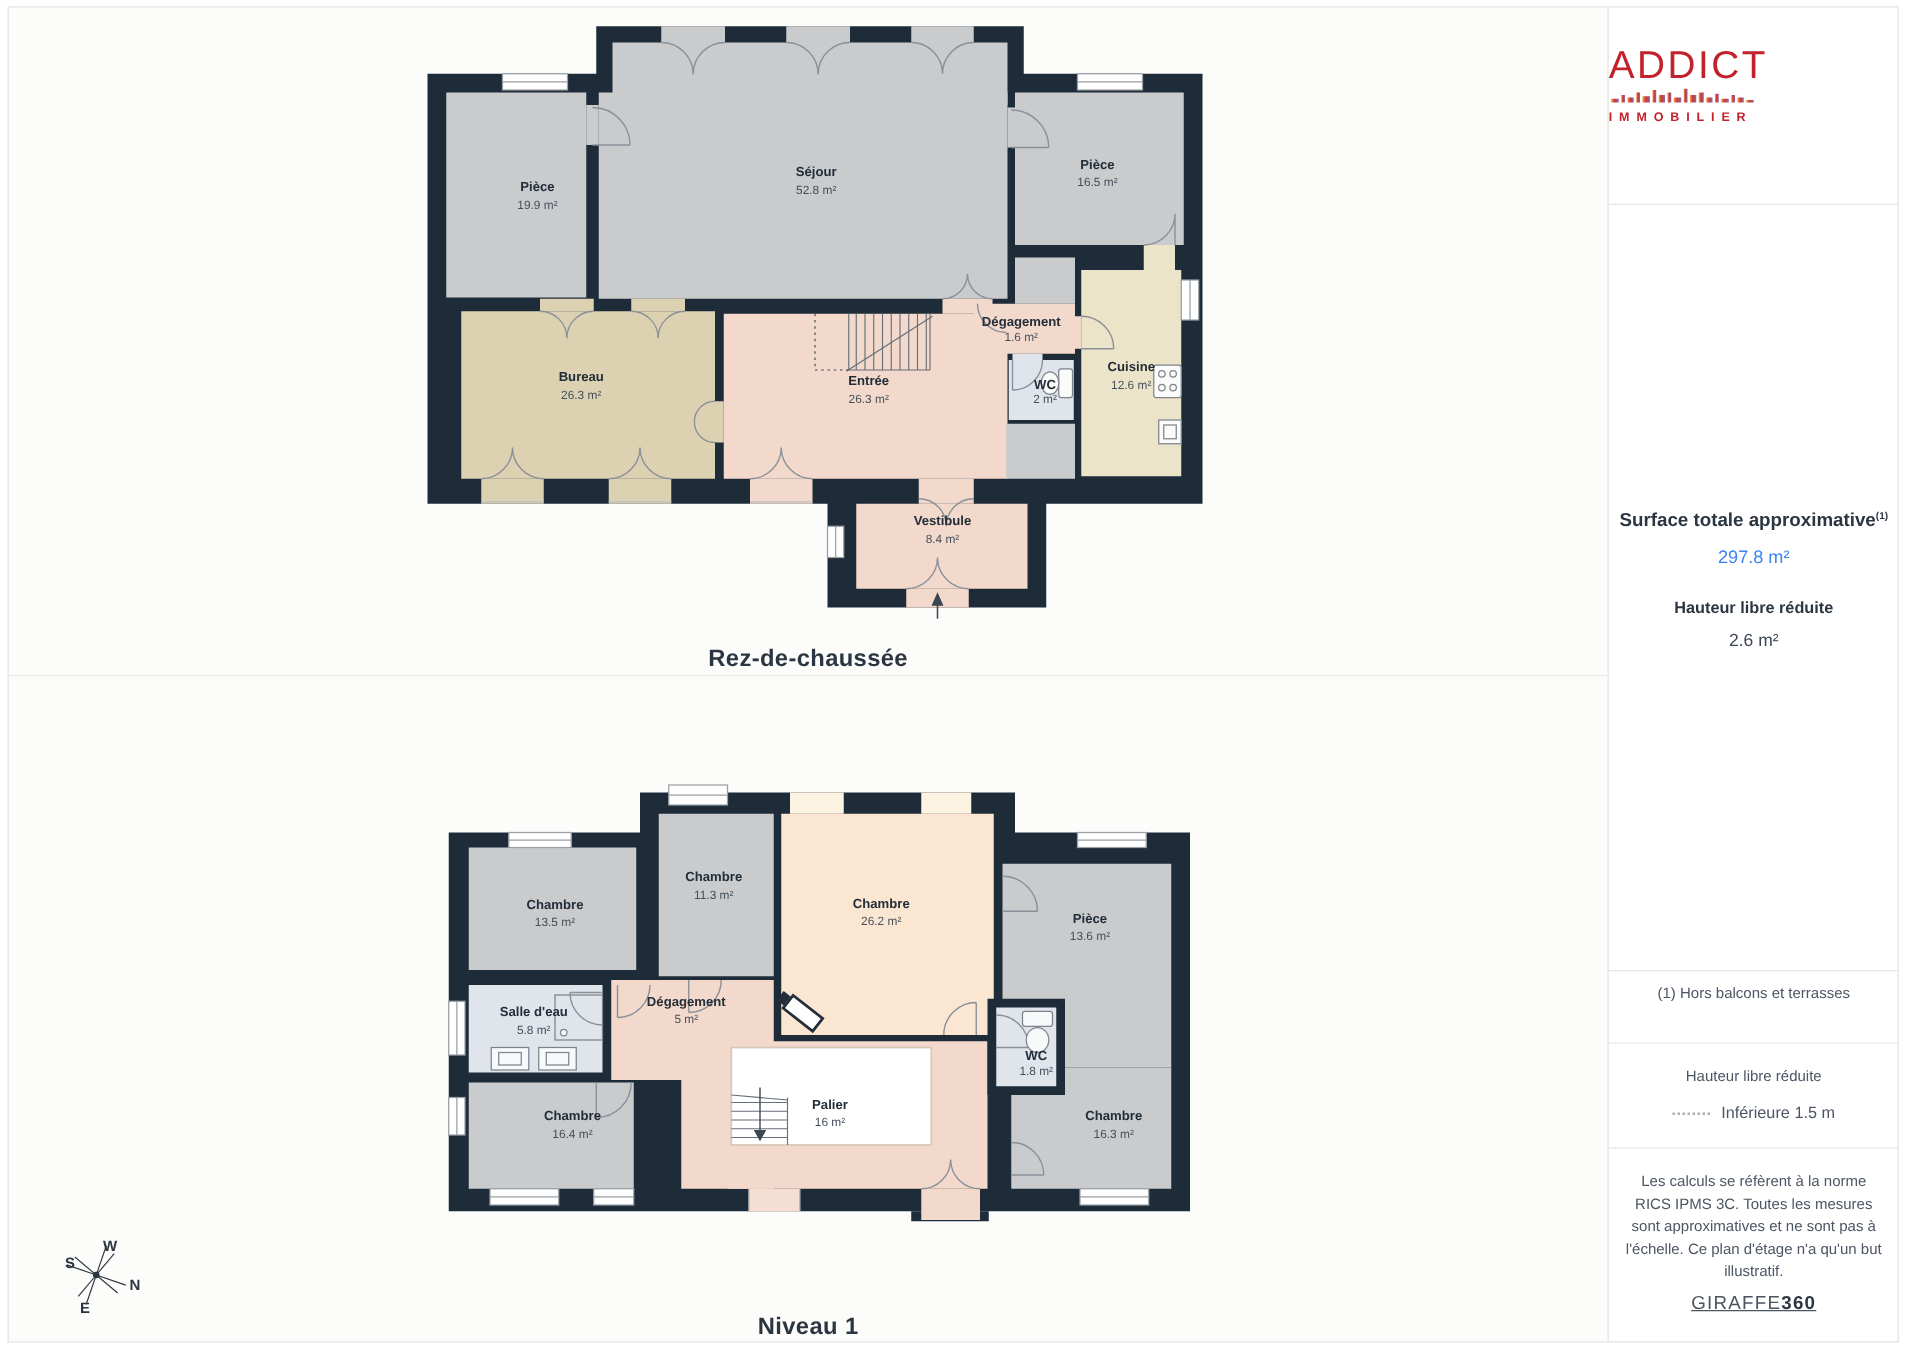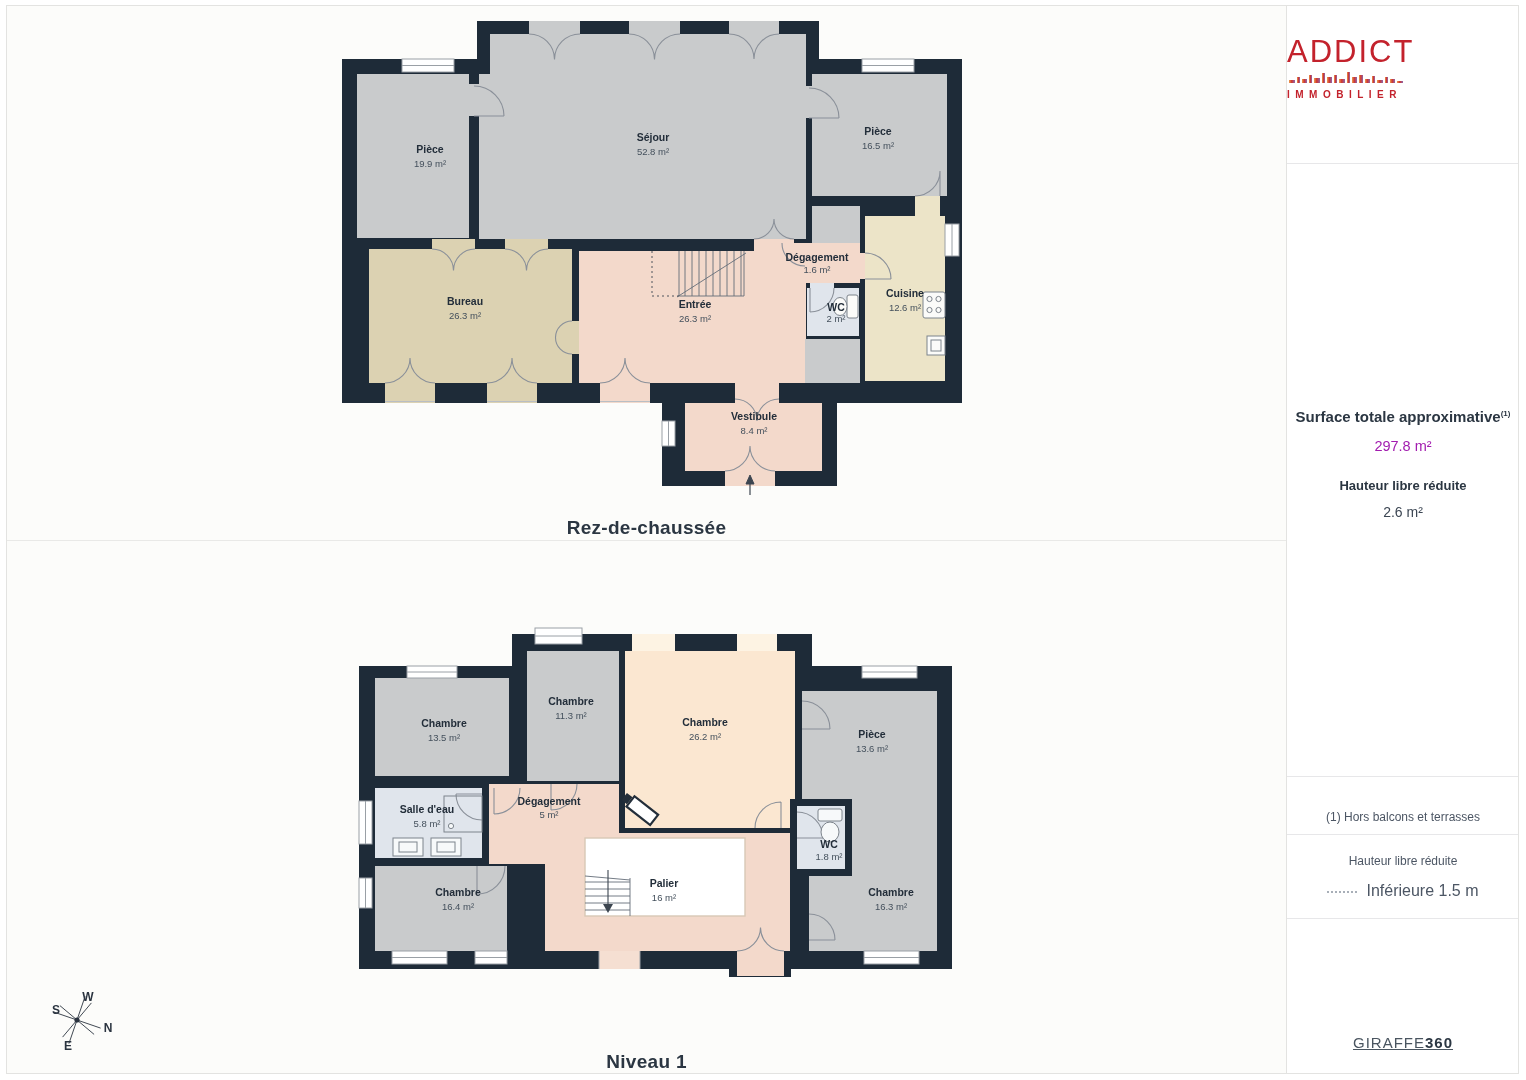--- a/index.html
+++ b/index.html
@@ -19,27 +19,27 @@
   .room-area{font-size:9.5px;fill:#44505c;}
   .floor-label{position:absolute;width:1279px;text-align:center;font-size:19px;font-weight:700;color:var(--ink);letter-spacing:.3px;}
   #sidebar{position:absolute;left:1287px;top:6px;width:232px;height:1067px;background:#fff;}
   #sidebar .hline{position:absolute;left:0;width:232px;height:1px;background:#e7e7e9;}
   .logo{position:absolute;top:28px;width:232px;}
   .logo-word{font-size:31px;color:var(--red);letter-spacing:2px;font-weight:500;}
   .logo-sub{font-size:10px;color:var(--red);letter-spacing:5.5px;margin-top:1px;font-weight:700;}
   .surface-block{position:absolute;top:402px;width:232px;text-align:center;color:var(--ink);}
   .surf-title{font-size:15px;font-weight:700;}
   .surf-title sup{font-size:8px;}
-  .surf-value{font-size:14.5px;color:#a21caf;margin-top:13px;}
+  .surf-value{font-size:14.5px;color:#3b82f6;margin-top:13px;}
   .ht-title{font-size:13px;font-weight:700;margin-top:24px;}
   .ht-value{font-size:14px;color:#3c4653;margin-top:11px;}
-  .note1{position:absolute;top:804px;width:232px;text-align:center;font-size:12px;color:var(--body);}
+  .note1{position:absolute;top:781px;width:232px;text-align:center;font-size:12px;color:var(--body);}
   .legend{position:absolute;top:848px;width:232px;text-align:center;color:var(--body);}
   .legend-title{font-size:12px;}
-  .legend-row{margin-top:14px;font-size:16px;}
+  .legend-row{margin-top:14px;font-size:13px;}
   .dotted{display:inline-block;width:30px;border-top:2px dotted #a8afb8;vertical-align:middle;margin-right:9px;}
   .legal{position:absolute;top:930px;width:232px;text-align:center;font-size:12px;line-height:1.5;color:var(--body);padding:0 12px;}
   .giraffe{position:absolute;top:1028px;width:232px;text-align:center;font-size:15px;letter-spacing:1px;color:#4a5560;text-decoration:underline;}
   .giraffe b{color:var(--ink);}
   .plan-svg{position:absolute;left:0;}
   sup{vertical-align:super;}
 </style>
 </head>
 <body>
 
@@ -356,20 +356,21 @@
 
     <div class="hline" style="top:828px"></div>
     <div class="legend">
       <div class="legend-title">Hauteur libre réduite</div>
       <div class="legend-row">
         <span class="dotted"></span><span>Inférieure 1.5 m</span>
       </div>
     </div>
 
     <div class="hline" style="top:912px"></div>
+    <div class="legal">Les calculs se réfèrent à la norme RICS IPMS 3C. Toutes les mesures sont approximatives et ne sont pas à l'échelle. Ce plan d'étage n'a qu'un but illustratif.</div>
     <div class="giraffe">
       <span>GIRAFFE</span><b>360</b>
     </div>
   </div>
 
   <div class="vdiv"></div>
   <div class="hdiv-main"></div>
   <div id="frame"></div>
 </div>
 

